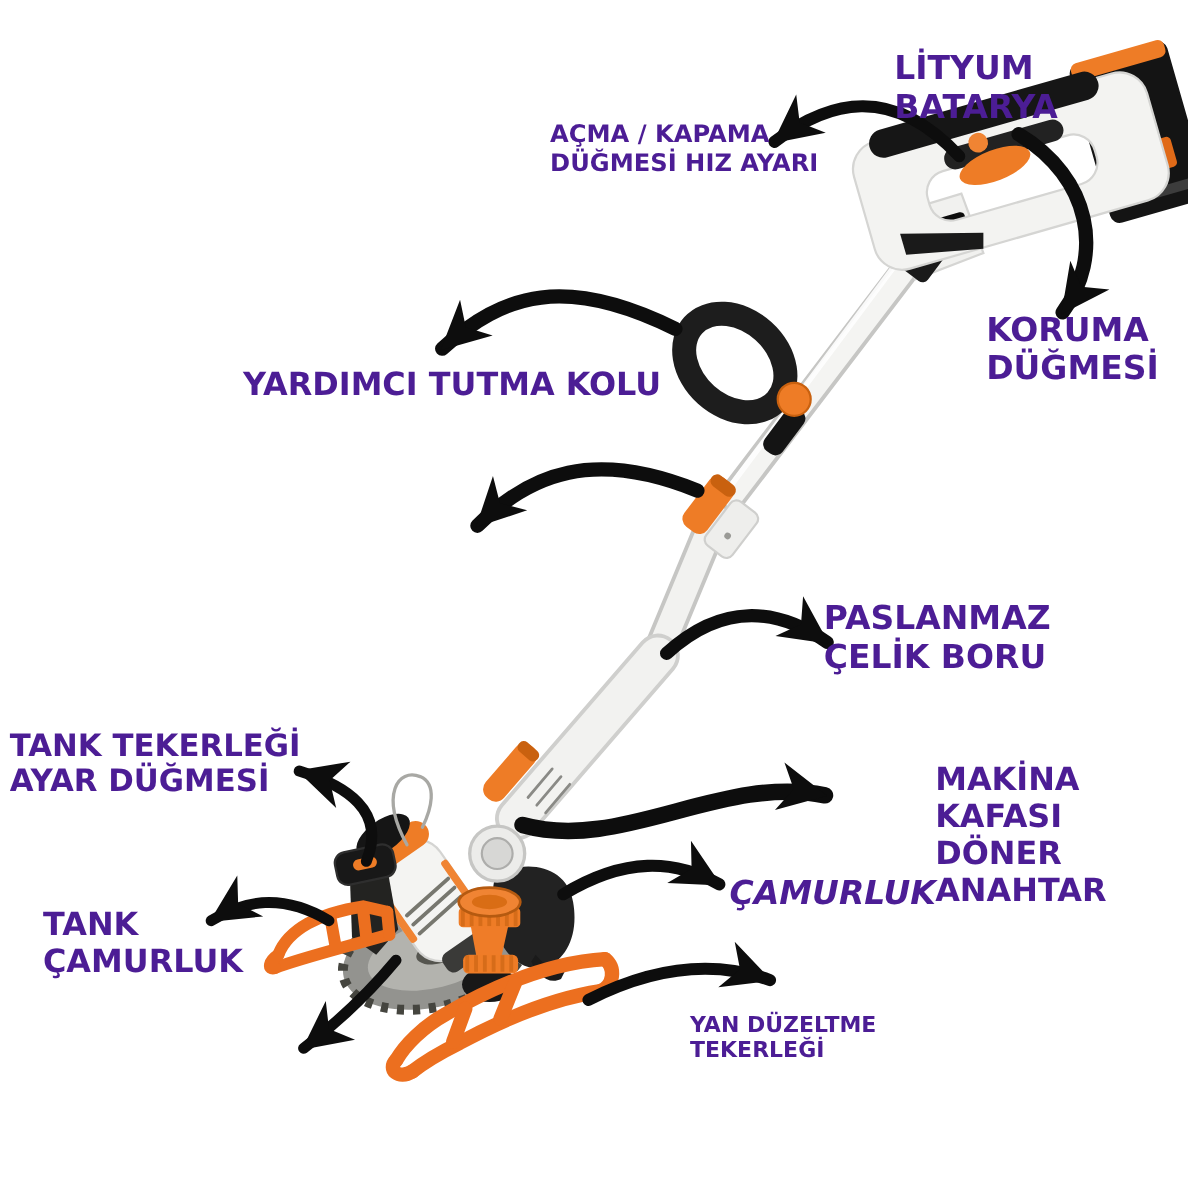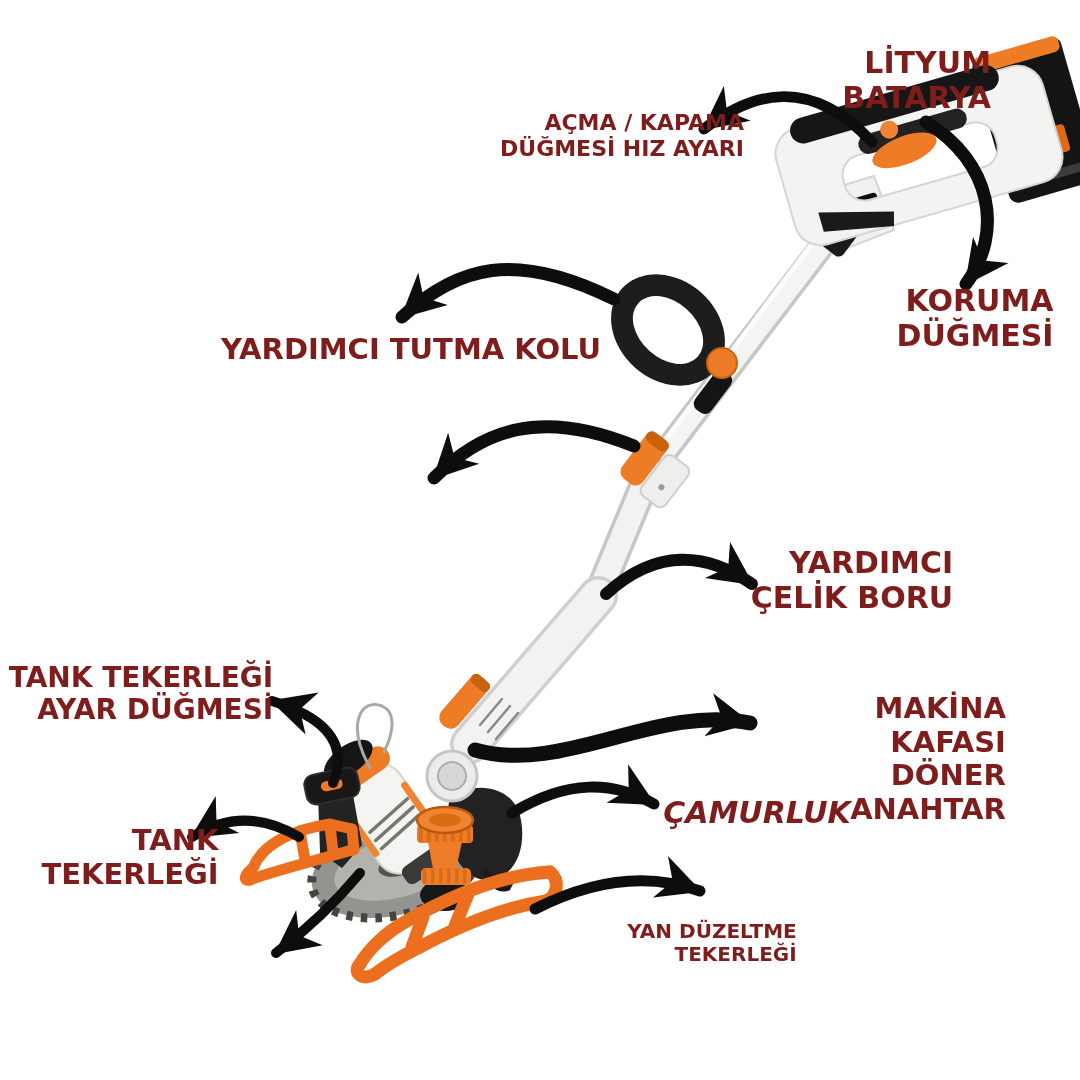--- a/index.html
+++ b/index.html
@@ -4,23 +4,23 @@
 <style>
   html,body{margin:0;padding:0;background:#ffffff;}
   .canvas{
     position:relative;width:1080px;height:1080px;background:#ffffff;overflow:hidden;
     font-family:"DejaVu Sans","Liberation Sans",sans-serif;
   }
   .art{position:absolute;left:0;top:0;}
   .lbl{
     position:absolute;
     font-weight:bold;
-    color:#7f1d1d;
+    color:#4c1d95;
     white-space:pre-line;
-    text-align:right;
+    text-align:left;
     line-height:1.16;
     transform:translateX(-50%);
     letter-spacing:0px;
   }
 </style>
 </head>
 <body>
 
 <div class="canvas">
 
@@ -167,25 +167,25 @@
       <path d="M535,909 C594,879 650,873 700,891" stroke-width="11" marker-end="url(#ah)"></path>
     </g>
   </svg>
 
   <div class="lbl" style="left:902px;top:46px;font-size:30px;">LİTYUM BATARYA</div>
   <div class="lbl" style="left:975px;top:284px;font-size:30px;">KORUMA
 DÜĞMESİ</div>
   <div class="lbl" style="left:622px;top:110px;font-size:22px;">AÇMA / KAPAMA
 DÜĞMESİ HIZ AYARI</div>
   <div class="lbl" style="left:411px;top:333px;font-size:29px;">YARDIMCI TUTMA KOLU</div>
-  <div class="lbl" style="left:852px;top:546px;font-size:30px;">YARDIMCI
+  <div class="lbl" style="left:852px;top:546px;font-size:30px;">PASLANMAZ
 ÇELİK BORU</div>
   <div class="lbl" style="left:141px;top:662px;font-size:28px;">TANK TEKERLEĞİ
 AYAR DÜĞMESİ</div>
   <div class="lbl" style="left:912px;top:692px;font-size:29px;margin-left:16px;">MAKİNA KAFASI
 DÖNER ANAHTAR</div>
   <div class="lbl" style="left:757px;top:796px;font-size:30px;font-style:italic;">ÇAMURLUK</div>
   <div class="lbl" style="left:130px;top:824px;font-size:29px;">TANK
-TEKERLEĞİ</div>
+ÇAMURLUK</div>
   <div class="lbl" style="left:712px;top:920px;font-size:20px;">YAN DÜZELTME
 TEKERLEĞİ</div>
 
 </div>
 
 </body></html>

